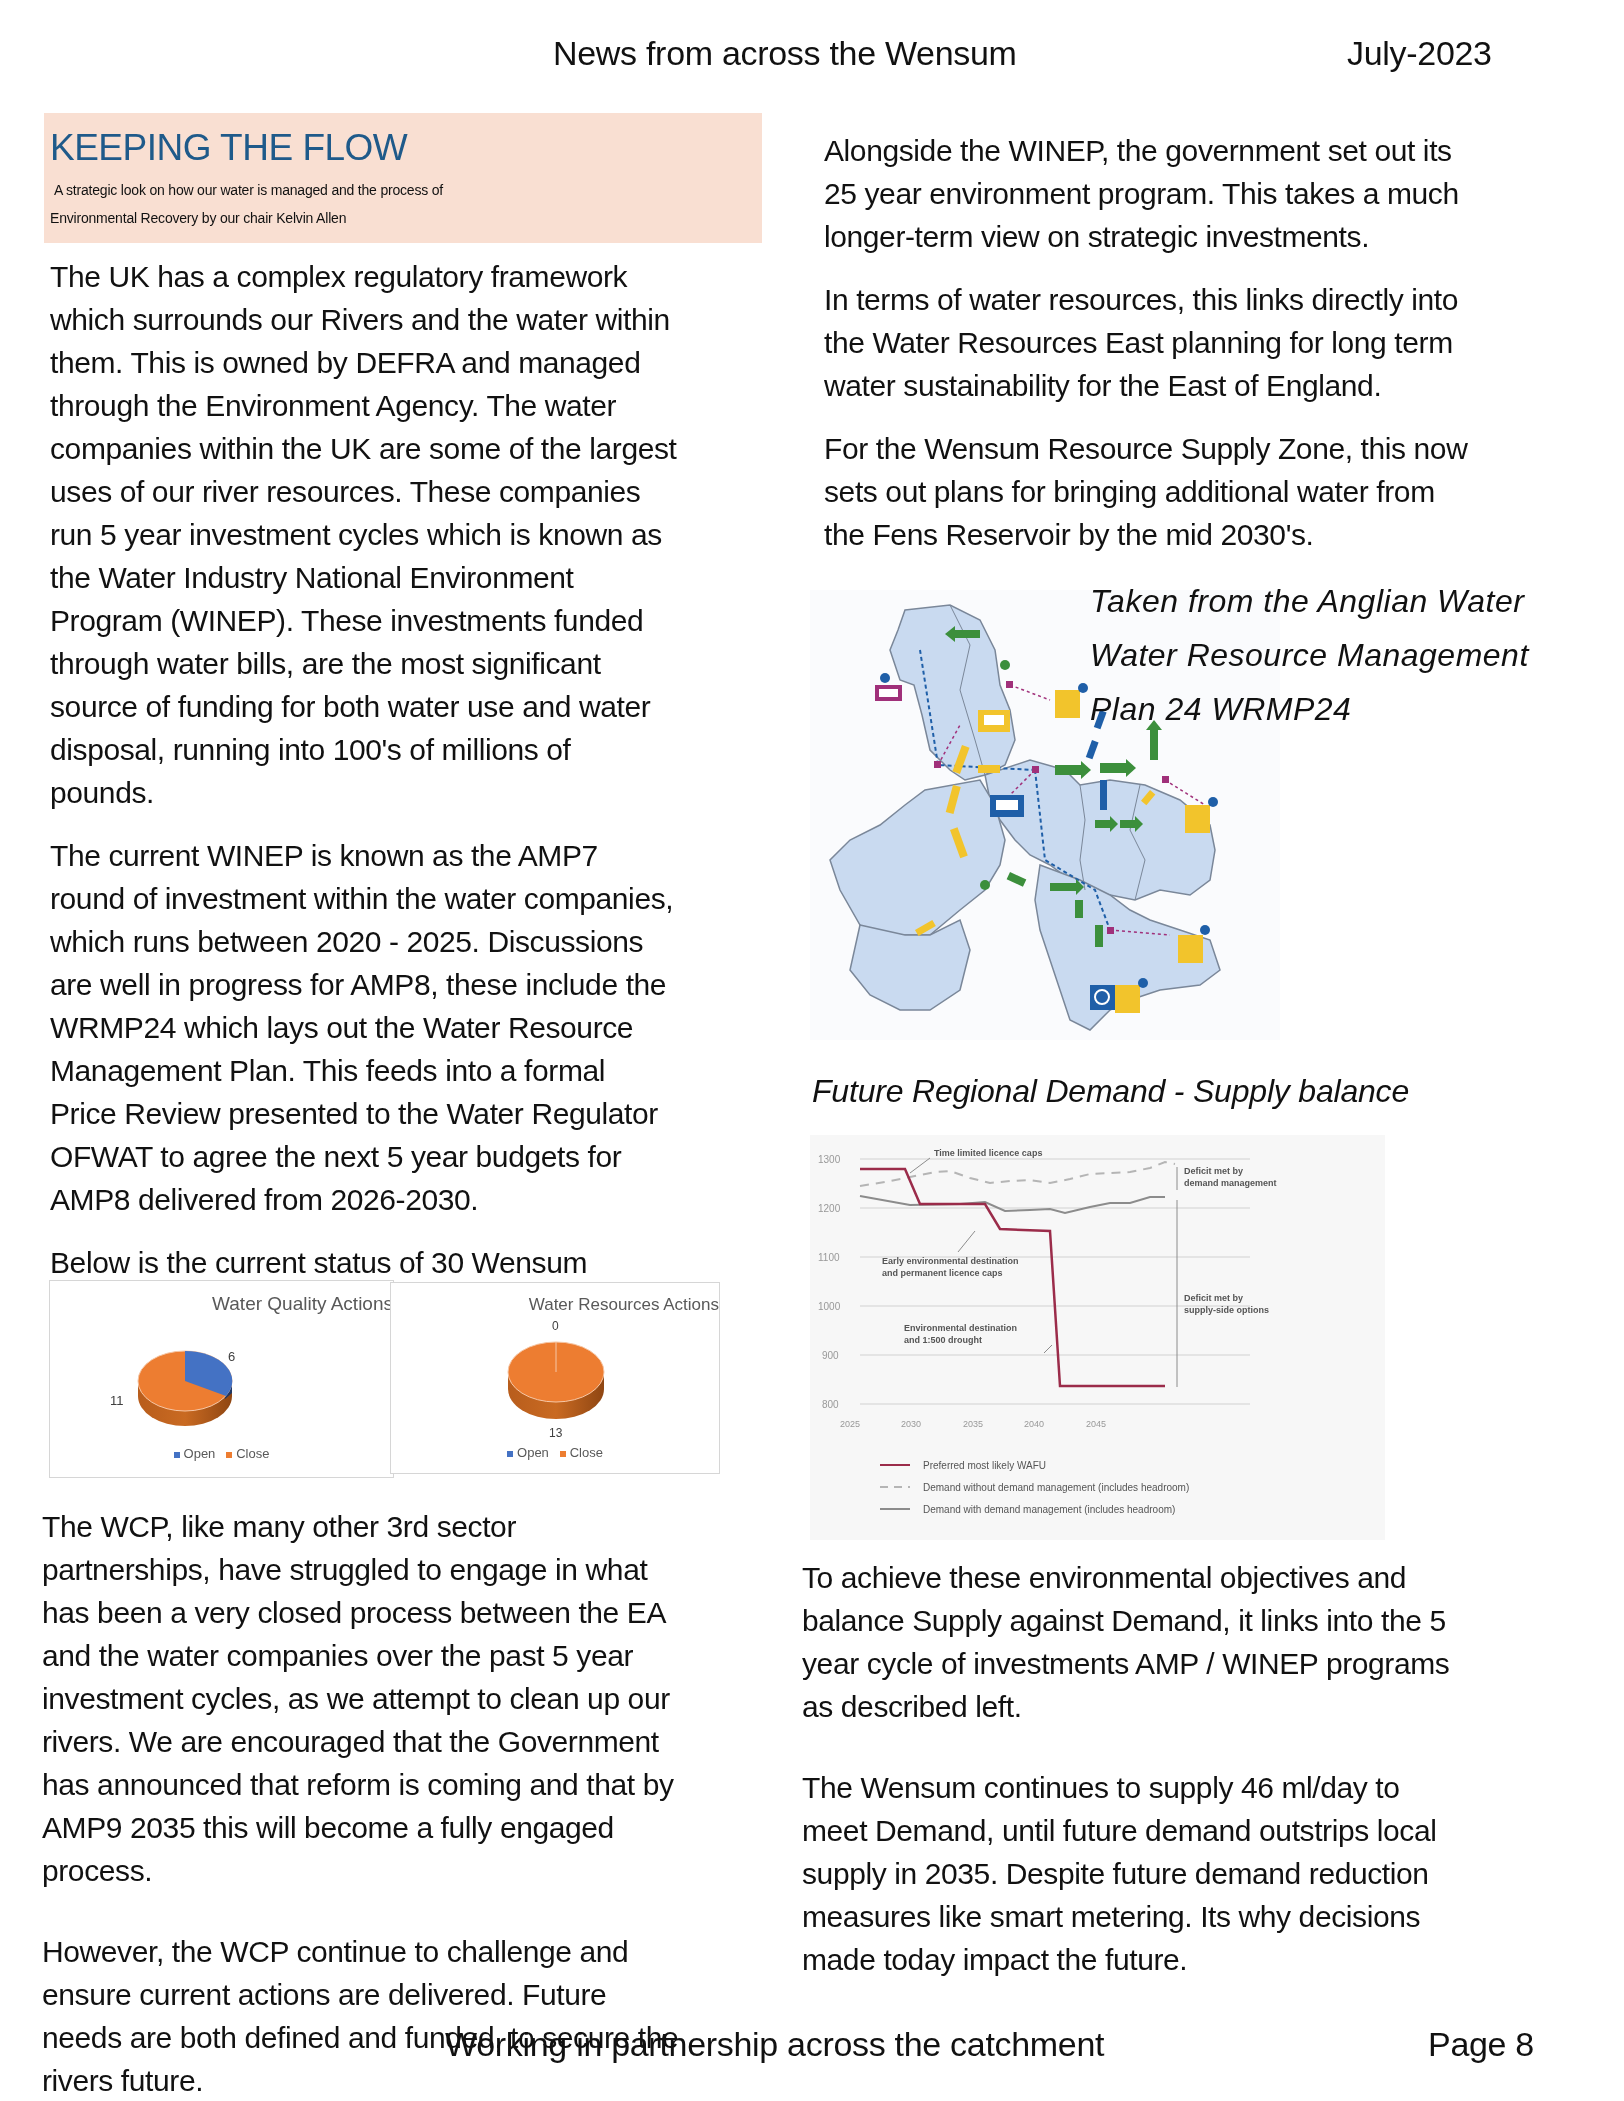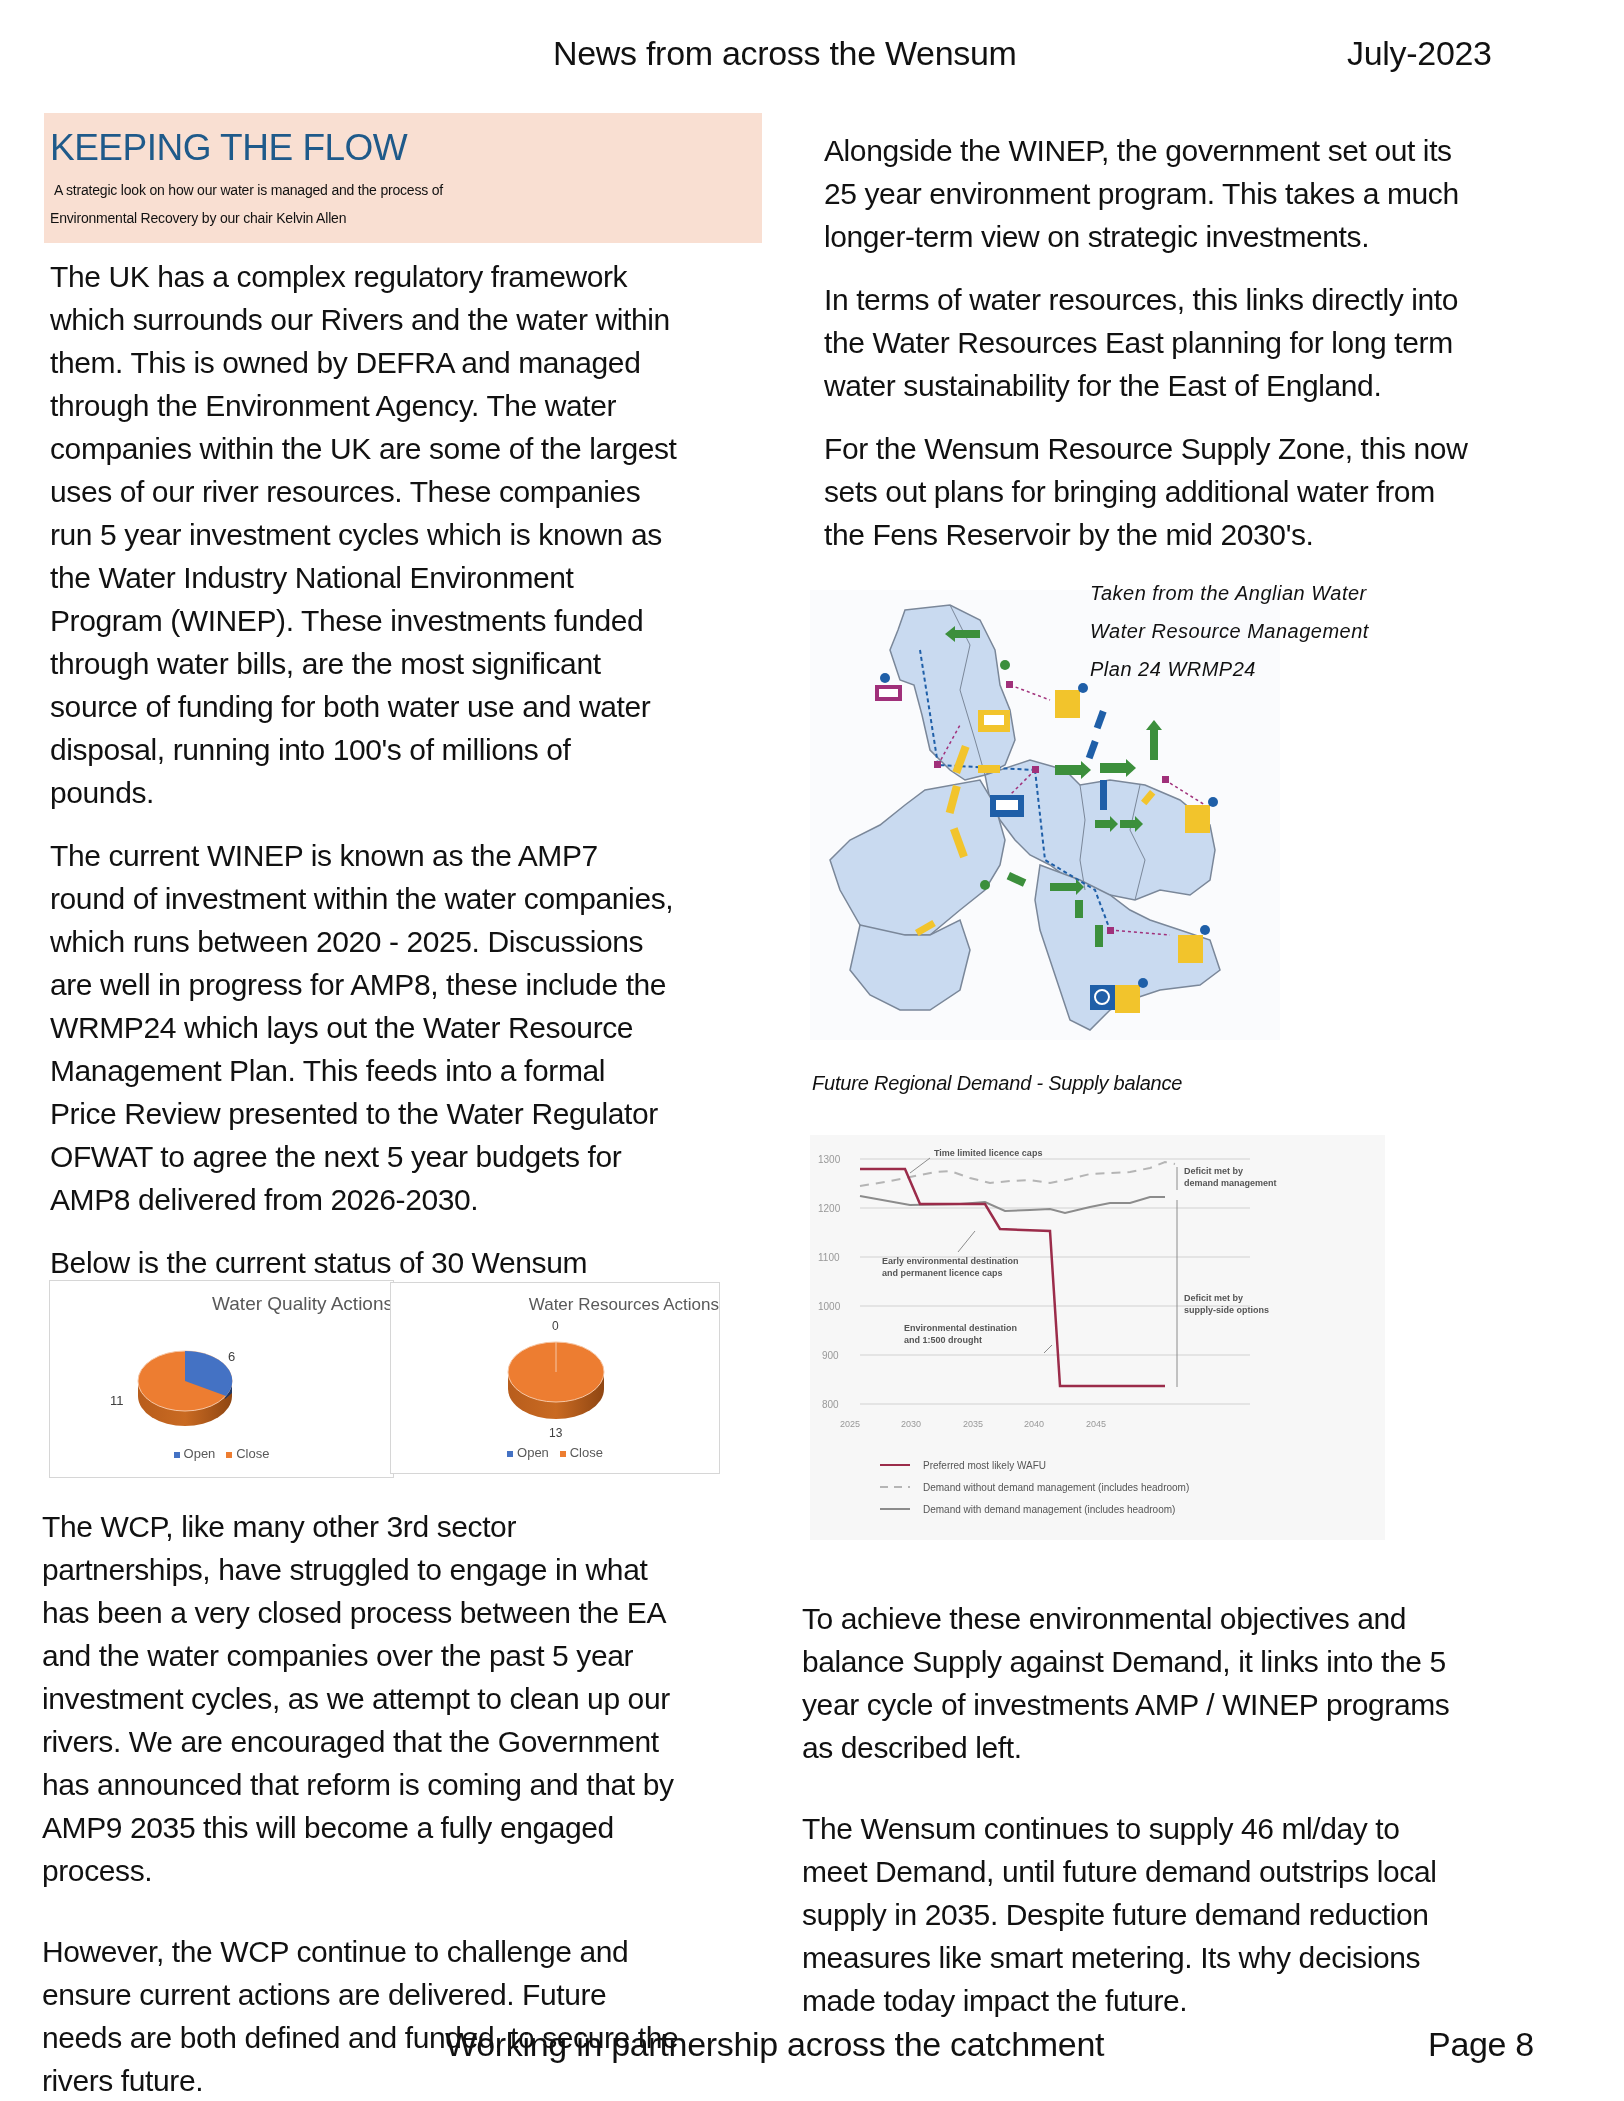--- a/index.html
+++ b/index.html
@@ -4,21 +4,21 @@
 <style>
   html,body{margin:0;padding:0;background:#fff;}
   body{width:1624px;height:2101px;position:relative;overflow:hidden;font-family:"Liberation Sans",sans-serif;color:#111;}
   .abs{position:absolute;}
   .hdr{font-size:34px;letter-spacing:-0.3px;}
   .body-text{font-size:30px;line-height:43px;letter-spacing:-0.4px;}
   .body-text p{margin:0 0 20px 0;white-space:pre-line;}
   .pink{background:#f9dfd2;}
   .title{color:#1f5a8a;font-size:37px;font-weight:normal;letter-spacing:-0.5px;margin:0;}
   .sub{font-size:14px;line-height:28px;letter-spacing:-0.2px;}
-  .caption{font-style:italic;font-size:20px;line-height:38px;letter-spacing:-0.2px;}
+  .caption{font-style:italic;font-size:32px;line-height:54px;letter-spacing:-0.2px;}
   .piebox{border:1px solid #d6d6d6;background:#fff;}
   .pie-title{font-size:19px;color:#595959;text-align:right;}
   .pie-legend{font-size:13px;color:#595959;text-align:center;}
   .lg-sq{display:inline-block;width:6px;height:6px;margin-right:4px;vertical-align:middle;}
   .chartwrap{background:#f7f7f7;}
   .map-bg{background:#fafbfd;}
 </style>
 </head>
 <body>
 
@@ -278,21 +278,21 @@
       <line x1="70" y1="330" x2="100" y2="330" stroke="#9b2c4a" stroke-width="2"></line>
       <text x="113" y="334">Preferred most likely WAFU</text>
       <line x1="70" y1="352" x2="100" y2="352" stroke="#b5b5b5" stroke-width="2" stroke-dasharray="8,6"></line>
       <text x="113" y="356">Demand without demand management (includes headroom)</text>
       <line x1="70" y1="374" x2="100" y2="374" stroke="#8c8c8c" stroke-width="2"></line>
       <text x="113" y="378">Demand with demand management (includes headroom)</text>
     </g>
   </svg>
 </div>
 
-<div class="abs body-text" style="left:802px;top:1556px;width:740px;margin-top:41px;">
+<div class="abs body-text" style="left:802px;top:1556px;width:740px;">
   <p style="margin-bottom:38px;">To achieve these environmental objectives and
 balance Supply against Demand, it links into the 5
 year cycle of investments AMP / WINEP programs
 as described left.</p>
   <p>The Wensum continues to supply 46 ml/day  to
 meet Demand, until future demand outstrips local
 supply in 2035. Despite future demand reduction
 measures like smart metering. Its why decisions
 made today impact the future.</p>
 </div>

